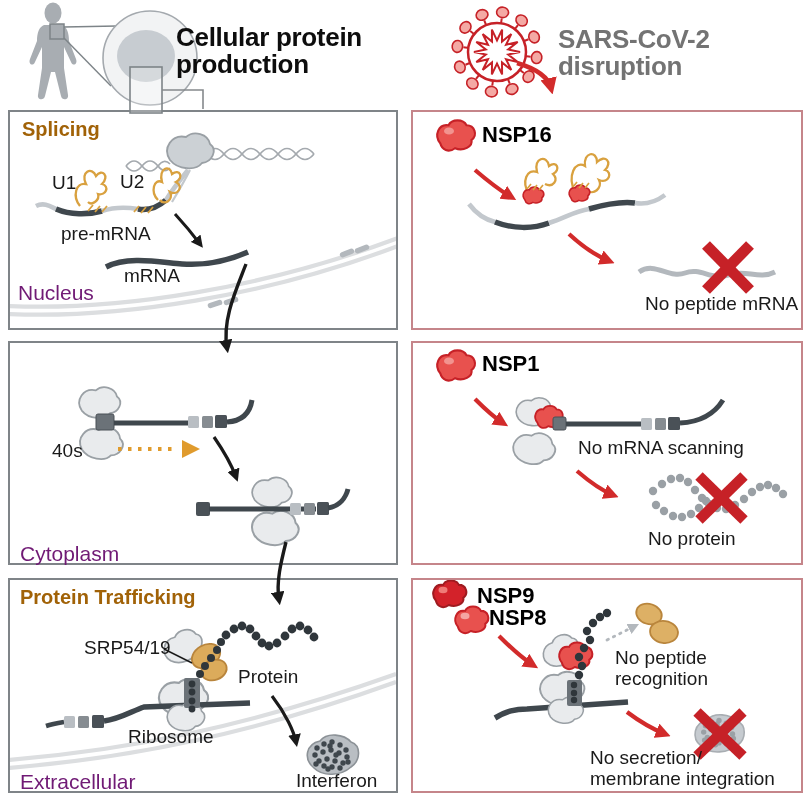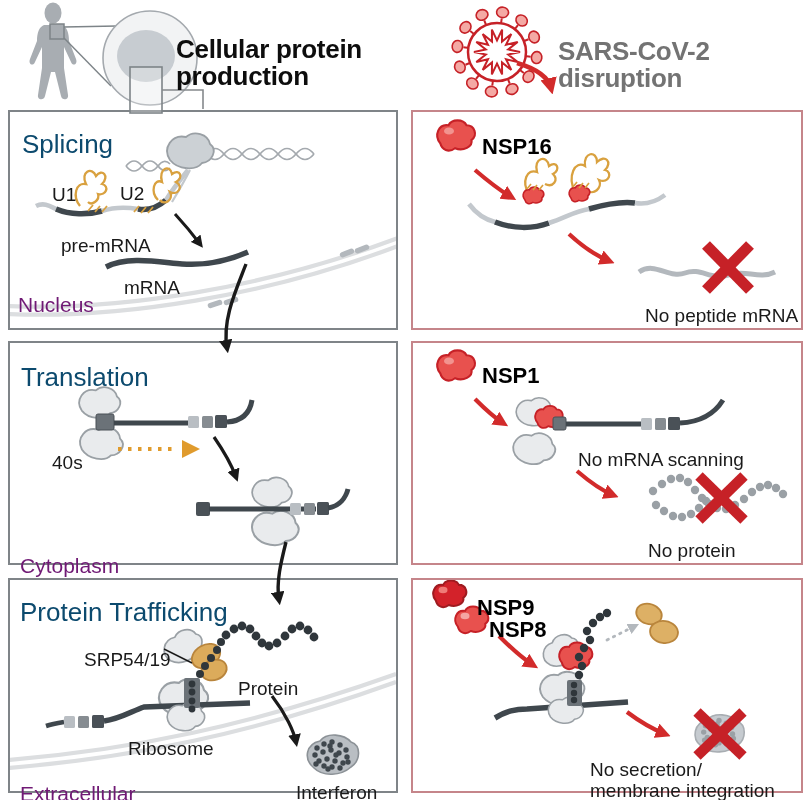--- a/index.html
+++ b/index.html
@@ -3,24 +3,24 @@
 <meta charset="utf-8">
 <style>
   html,body{margin:0;padding:0;background:#fff;}
   .canvas{position:relative;width:807px;height:800px;background:#fff;overflow:hidden;
           font-family:"Liberation Sans",sans-serif;}
   .panel{position:absolute;background:#fff;box-sizing:border-box;z-index:1;}
   .panel.gray{border:2px solid #7f8488;}
   .panel.rose{border:2px solid #c5858a;}
   .panel svg{position:absolute;left:0;top:0;display:block;}
   .overlay{position:absolute;left:0;top:0;z-index:2;pointer-events:none;}
-  .label{position:absolute;z-index:3;white-space:pre-line;color:#1a1a1a;line-height:1.12;margin-top:12px;}
+  .label{position:absolute;z-index:3;white-space:pre-line;color:#1a1a1a;line-height:1.12;}
   .t-main{font-size:26px;font-weight:700;line-height:1.05;letter-spacing:-0.3px;color:#0d0d0d;}
   .t-red{color:#737373;}
-  .p-title{font-size:26px;font-weight:400;color:#0c4a6e;}
+  .p-title{font-size:20px;font-weight:700;color:#a16207;}
   .lbl{font-size:19px;}
   .region{font-size:21px;font-weight:400;color:#701a75;}
   .nsp{font-size:22px;font-weight:700;color:#000000;}
   .res{font-size:19px;}
 </style>
 </head>
 <body>
 
 <div class="canvas">
 
@@ -446,33 +446,34 @@
   <div class="label p-title" style="left:22px;top:118px;">Splicing</div>
   <div class="label lbl" style="left:52px;top:172px;">U1</div>
   <div class="label lbl" style="left:120px;top:171px;">U2</div>
   <div class="label lbl" style="left:61px;top:223px;text-align:right;">pre-mRNA</div>
   <div class="label lbl" style="left:124px;top:265px;">mRNA</div>
   <div class="label region" style="left:18px;top:281px;">Nucleus</div>
 
   <div class="label nsp" style="left:482px;top:123px;">NSP16</div>
   <div class="label res" style="left:645px;top:293px;">No peptide mRNA</div>
 
-  <div class="label p-title" style="left:21px;top:351px;">Translation</div>
   <div class="label lbl" style="left:52px;top:440px;">40s</div>
   <div class="label region" style="left:20px;top:542px;">Cytoplasm</div>
 
   <div class="label nsp" style="left:482px;top:352px;">NSP1</div>
   <div class="label res" style="left:578px;top:437px;">No mRNA scanning</div>
   <div class="label res" style="left:648px;top:528px;">No protein</div>
 
   <div class="label p-title" style="left:20px;top:586px;">Protein Trafficking</div>
   <div class="label lbl" style="left:84px;top:637px;">SRP54/19</div>
   <div class="label lbl" style="left:238px;top:666px;">Protein</div>
   <div class="label lbl" style="left:128px;top:726px;">Ribosome</div>
   <div class="label lbl" style="left:296px;top:770px;">Interferon</div>
   <div class="label region" style="left:20px;top:770px;">Extracellular</div>
 
   <div class="label nsp" style="left:477px;top:584px;">NSP9</div>
   <div class="label nsp" style="left:489px;top:606px;">NSP8</div>
+  <div class="label res" style="left:615px;top:647px;">No peptide
+recognition</div>
   <div class="label res" style="left:590px;top:747px;">No secretion/
 membrane integration</div>
 
 </div>
 
 </body></html>

